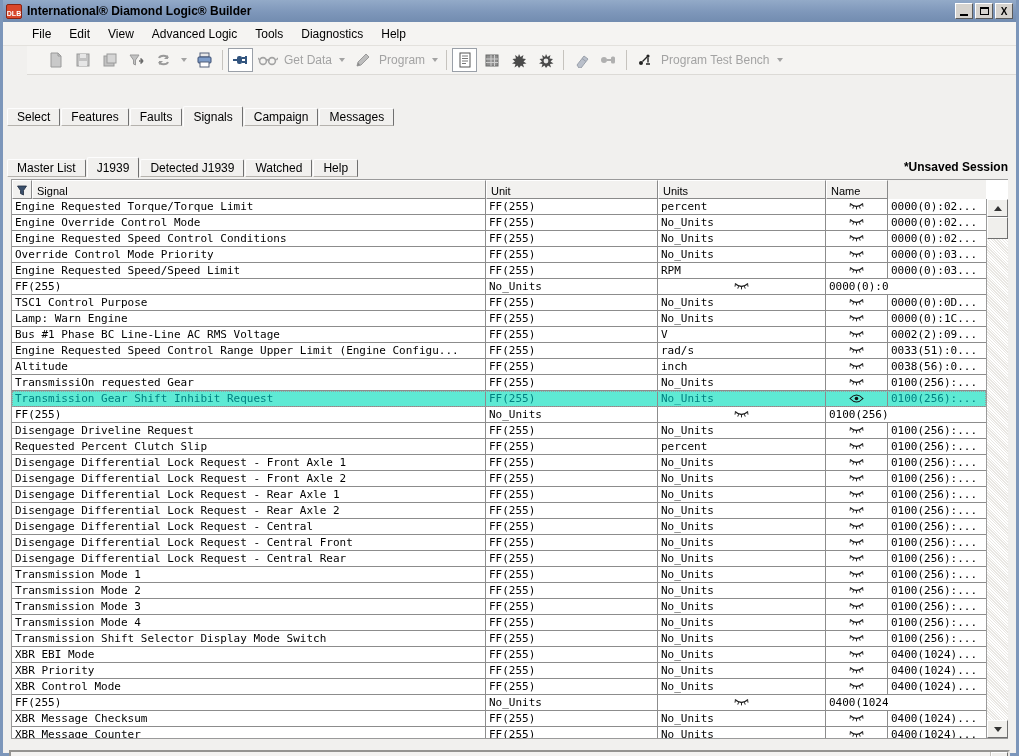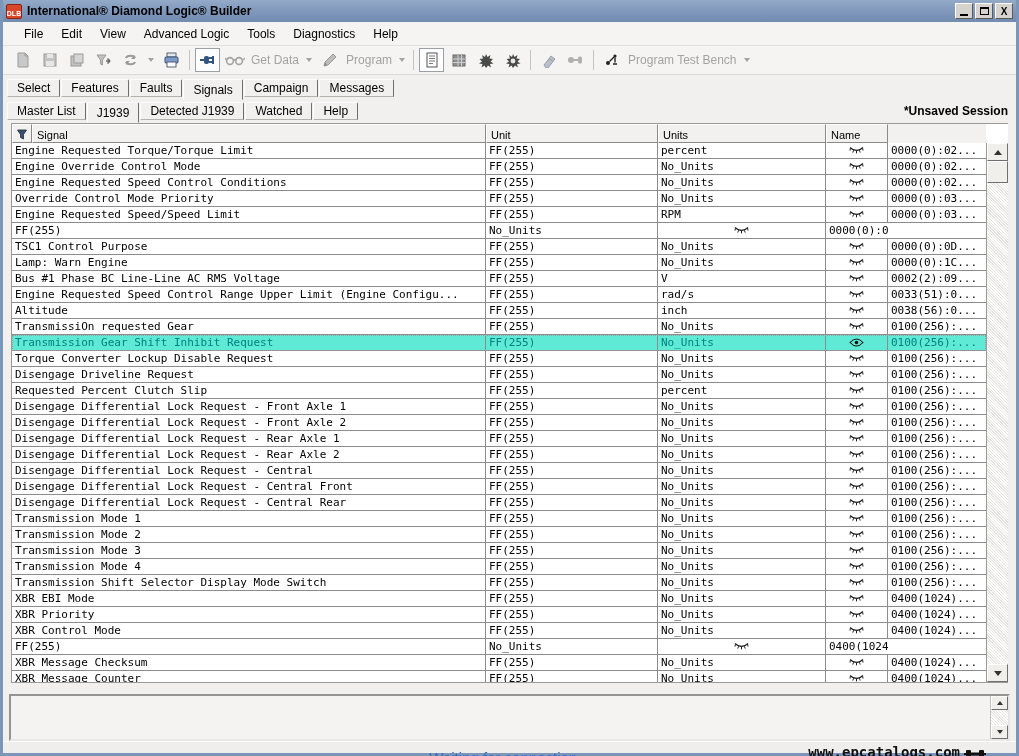--- a/index.html
+++ b/index.html
@@ -33,47 +33,48 @@
     border:1px solid; border-color:#fff #5a5a5a #5a5a5a #fff;
     display:flex; align-items:center; justify-content:center;
     font-size:10px; font-weight:bold; color:#000;
   }
   .glyph-min{ width:8px; height:2px; background:#000; margin-top:8px; }
   .glyph-max{ width:9px; height:8px; border:1px solid #000; border-top-width:2px; }
 
   
   .menubar{
     height:24px; flex:0 0 24px; background:#f5f4f2;
-    display:flex; align-items:center; padding-left:12px;
+    display:flex; align-items:center; padding-left:20px;
     border-bottom:1px solid #e3e1dd; font-size:12px; color:#000;
   }
   .menu-item{ padding:3px 9px; }
 
   
   .toolbar{
     height:29px; flex:0 0 29px; background:#f5f4f2;
-    display:flex; align-items:center; padding-left:6px;
+    display:flex; align-items:center; padding-left:15px;
     border-bottom:1px solid #dcdad6;
+    margin-left:24px;
   }
   .tbtn{
     width:25px; height:24px; display:flex; align-items:center; justify-content:center;
     margin:0 1px; border:1px solid transparent;
   }
   .tbtn.toggled{ background:#fff; border:1px solid #9aa0a8; }
   .tbtn svg{ display:block; }
   .tsep{ width:1px; height:20px; background:#c6c3be; margin:0 4px; }
   .tlabel{ font-size:12px; color:#a3a3a3; margin:0 3px; }
   .caret{
     width:0; height:0; border-left:3px solid transparent; border-right:3px solid transparent;
     border-top:4px solid #a3a3a3; margin:0 4px;
   }
   .combo{ display:flex; align-items:center; }
 
   
-  .tabrow{ display:flex; align-items:flex-start; padding:4px 0 0 4px; height:23px; flex:0 0 23px; position:relative;}
+  .tabrow{ display:flex; align-items:center; padding:4px 0 0 4px; height:23px; flex:0 0 23px; position:relative;margin-top:28px;}
   .tab{
     font-size:12px; color:#000; background:#f1f0ee;
     border:1px solid; border-color:#fdfdfd #6f6f6f #b5b2ad #fdfdfd;
     border-radius:2px 2px 0 0;
     padding:1px 9px 2px 9px; margin-right:1px; height:18px;
   }
   .tab.active{
     height:21px; padding-top:3px; font-weight:normal;
     border-bottom-color:#f1f0ee; position:relative; z-index:2;
   }
@@ -501,21 +502,20 @@
             <div class="td unit">No_Units</div>
             <div class="td watch">
               <svg width="15" height="9" viewBox="0 0 15 9">
                 <path d="M1 4.5 Q7.5 -2.5 14 4.5 Q7.5 11.5 1 4.5 Z" fill="none" stroke="#111" stroke-width="1.1"></path>
                 <circle cx="7.5" cy="4.5" r="1.8" fill="#111"></circle>
               </svg>
             </div>
             <div class="td name" style="border-right: none;">0100(256):...</div>
           </div>
           <div class="trow">
-            <div class="td signal">Torque Converter Lockup Disable Request</div>
             <div class="td type">FF(255)</div>
             <div class="td unit">No_Units</div>
             <div class="td watch">
               <svg width="15" height="9" viewBox="0 0 15 9">
                 <path d="M1 1.5 Q7.5 7.5 14 1.5" fill="none" stroke="#222" stroke-width="1.2"></path>
                 <path d="M1.4 2.2 1 4.6 M4.6 4.2 3.8 6.6 M7.5 4.9 7.5 7.4 M10.4 4.2 11.2 6.6 M13.6 2.2 14 4.6" stroke="#222" stroke-width="1"></path>
               </svg>
             </div>
             <div class="td name" style="border-right: none;">0100(256):...</div>
           </div>

